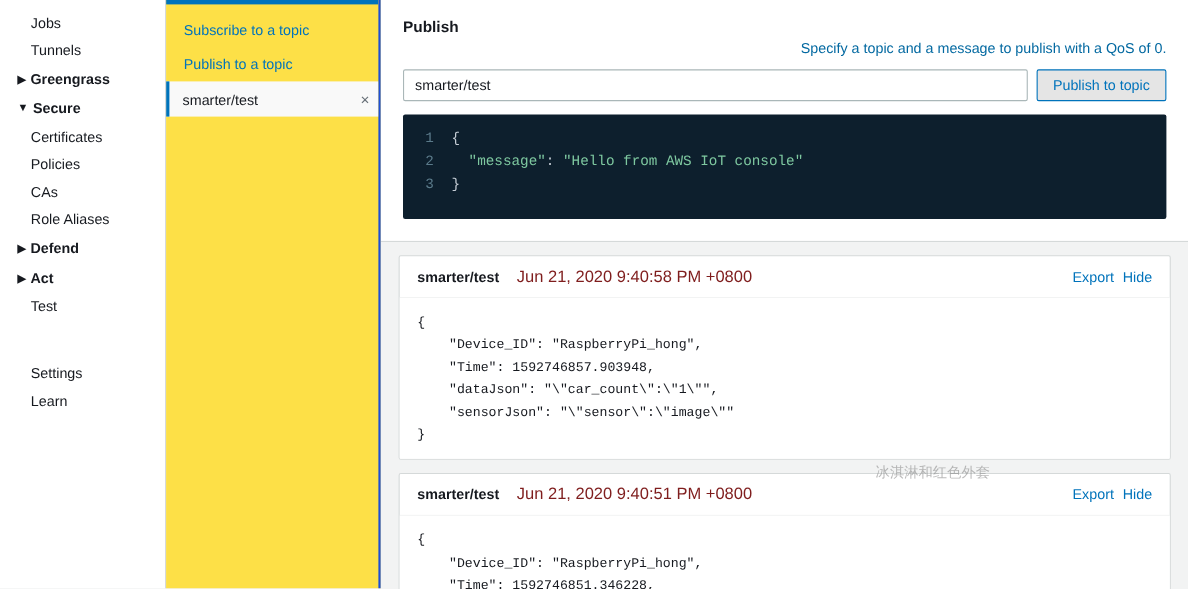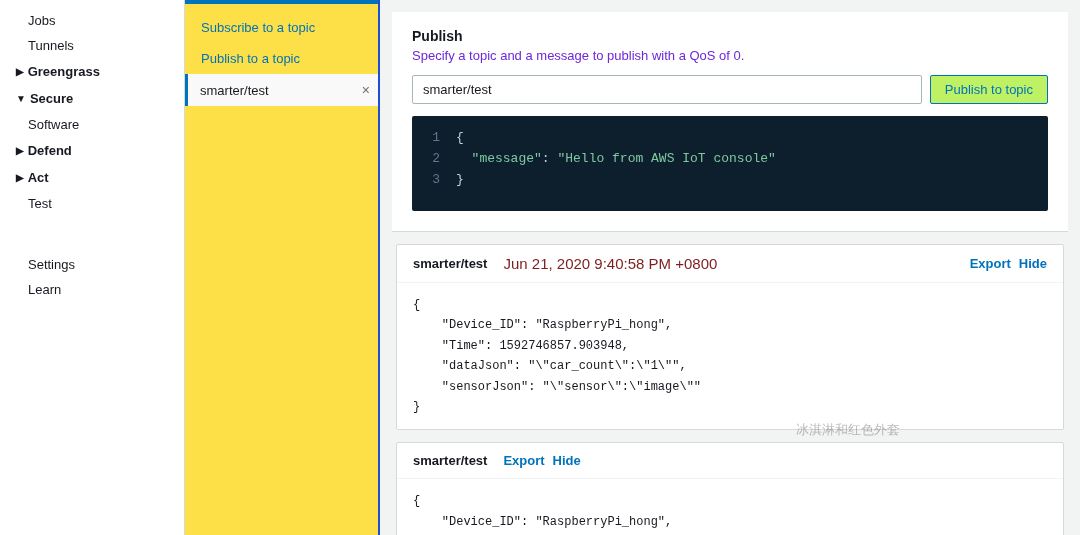--- a/index.html
+++ b/index.html
@@ -1,20 +1,20 @@
 <!DOCTYPE html>
 <html><head>
   <meta charset="utf-8">
   <style>
     * { box-sizing: border-box; margin: 0; padding: 0; }
     body { font-family: -apple-system, BlinkMacSystemFont, "Amazon Ember", Arial, sans-serif; font-size: 13px; background: #f2f3f3; color: #16191f; display: flex; height: 535px; overflow: hidden; }
 
     
     .sidebar {
-      width: 185px;
+      width: 151px;
       background: #fff;
       border-right: 1px solid #d5d9d9;
       height: 100%;
       overflow-y: auto;
       flex-shrink: 0;
       padding-top: 8px;
     }
     .sidebar-section {
       padding: 6px 16px;
       font-weight: 700;
@@ -81,51 +81,52 @@
       flex: 1;
       overflow-y: auto;
       height: 100%;
       background: #f2f3f3;
       padding: 0;
     }
 
     
     .publish-panel {
       background: #fff;
-      margin: 12px;
+      margin: 0;
       padding: 16px 20px 20px 20px;
       border-bottom: 1px solid #d5d9d9;
     }
     .publish-title {
       font-size: 14px;
       font-weight: 600;
       margin-bottom: 4px;
       color: #16191f;
     }
     .publish-desc {
       font-size: 13px;
-      color: #6d28d9;
+      color: #0369a1;
       margin-bottom: 12px;
+      text-align: right;
     }
     .publish-row {
       display: flex;
       gap: 8px;
       margin-bottom: 12px;
     }
     .topic-input {
       flex: 1;
       border: 1px solid #aab7b8;
       border-radius: 2px;
       padding: 6px 10px;
       font-size: 13px;
       color: #16191f;
       outline: none;
     }
     .publish-btn {
-      background: #bef264;
+      background: #e5e5e5;
       border: 1px solid #0073bb;
       color: #0073bb;
       padding: 6px 14px;
       border-radius: 2px;
       cursor: pointer;
       font-size: 13px;
       white-space: nowrap;
       font-weight: 500;
     }
 
@@ -173,21 +174,20 @@
       color: #16191f;
     }
     .message-timestamp {
       color: #7f1d1d;
       font-size: 15px;
       flex: 1;
     }
     .message-actions {
       display: flex;
       gap: 8px;
-      font-weight: bold;
     }
     .message-action-link {
       color: #0073bb;
       cursor: pointer;
       font-size: 13px;
     }
     .message-body {
       padding: 12px 16px;
       font-family: "Courier New", monospace;
       font-size: 12px;
@@ -214,21 +214,24 @@
   <div class="sidebar-child">Jobs</div>
   <div class="sidebar-child">Tunnels</div>
   <div class="sidebar-section">
     <span class="arrow">▶</span>
     <span>Greengrass</span>
   </div>
   <div class="sidebar-section">
     <span class="arrow">▼</span>
     <span>Secure</span>
   </div>
-  <div class="sidebar-child">Software</div>
+  <div class="sidebar-child">Certificates</div>
+  <div class="sidebar-child">Policies</div>
+  <div class="sidebar-child">CAs</div>
+  <div class="sidebar-child">Role Aliases</div>
   <div class="sidebar-section">
     <span class="arrow">▶</span>
     <span>Defend</span>
   </div>
   <div class="sidebar-section">
     <span class="arrow">▶</span>
     <span>Act</span>
   </div>
   <div class="sidebar-child">Test</div>
   <div style="height:36px;"></div>
@@ -289,20 +292,21 @@
       &nbsp;&nbsp;&nbsp;&nbsp;"Time": 1592746857.903948,<br>
       &nbsp;&nbsp;&nbsp;&nbsp;"dataJson": "\"car_count\":\"1\"",<br>
       &nbsp;&nbsp;&nbsp;&nbsp;"sensorJson": "\"sensor\":\"image\""<br>
       }
     </div>
   </div>
 
   <div class="message-card">
     <div class="message-header">
       <span class="message-topic">smarter/test</span>
+      <span class="message-timestamp">Jun 21, 2020 9:40:51 PM +0800</span>
       <div class="message-actions">
         <span class="message-action-link">Export</span>
         <span class="message-action-link">Hide</span>
       </div>
     </div>
     <div class="message-body">
       {<br>
       &nbsp;&nbsp;&nbsp;&nbsp;"Device_ID": "RaspberryPi_hong",<br>
       &nbsp;&nbsp;&nbsp;&nbsp;"Time": 1592746851.346228,<br>
       &nbsp;&nbsp;&nbsp;&nbsp;"dataJson": "\"person_count\":\"0\"",<br>

